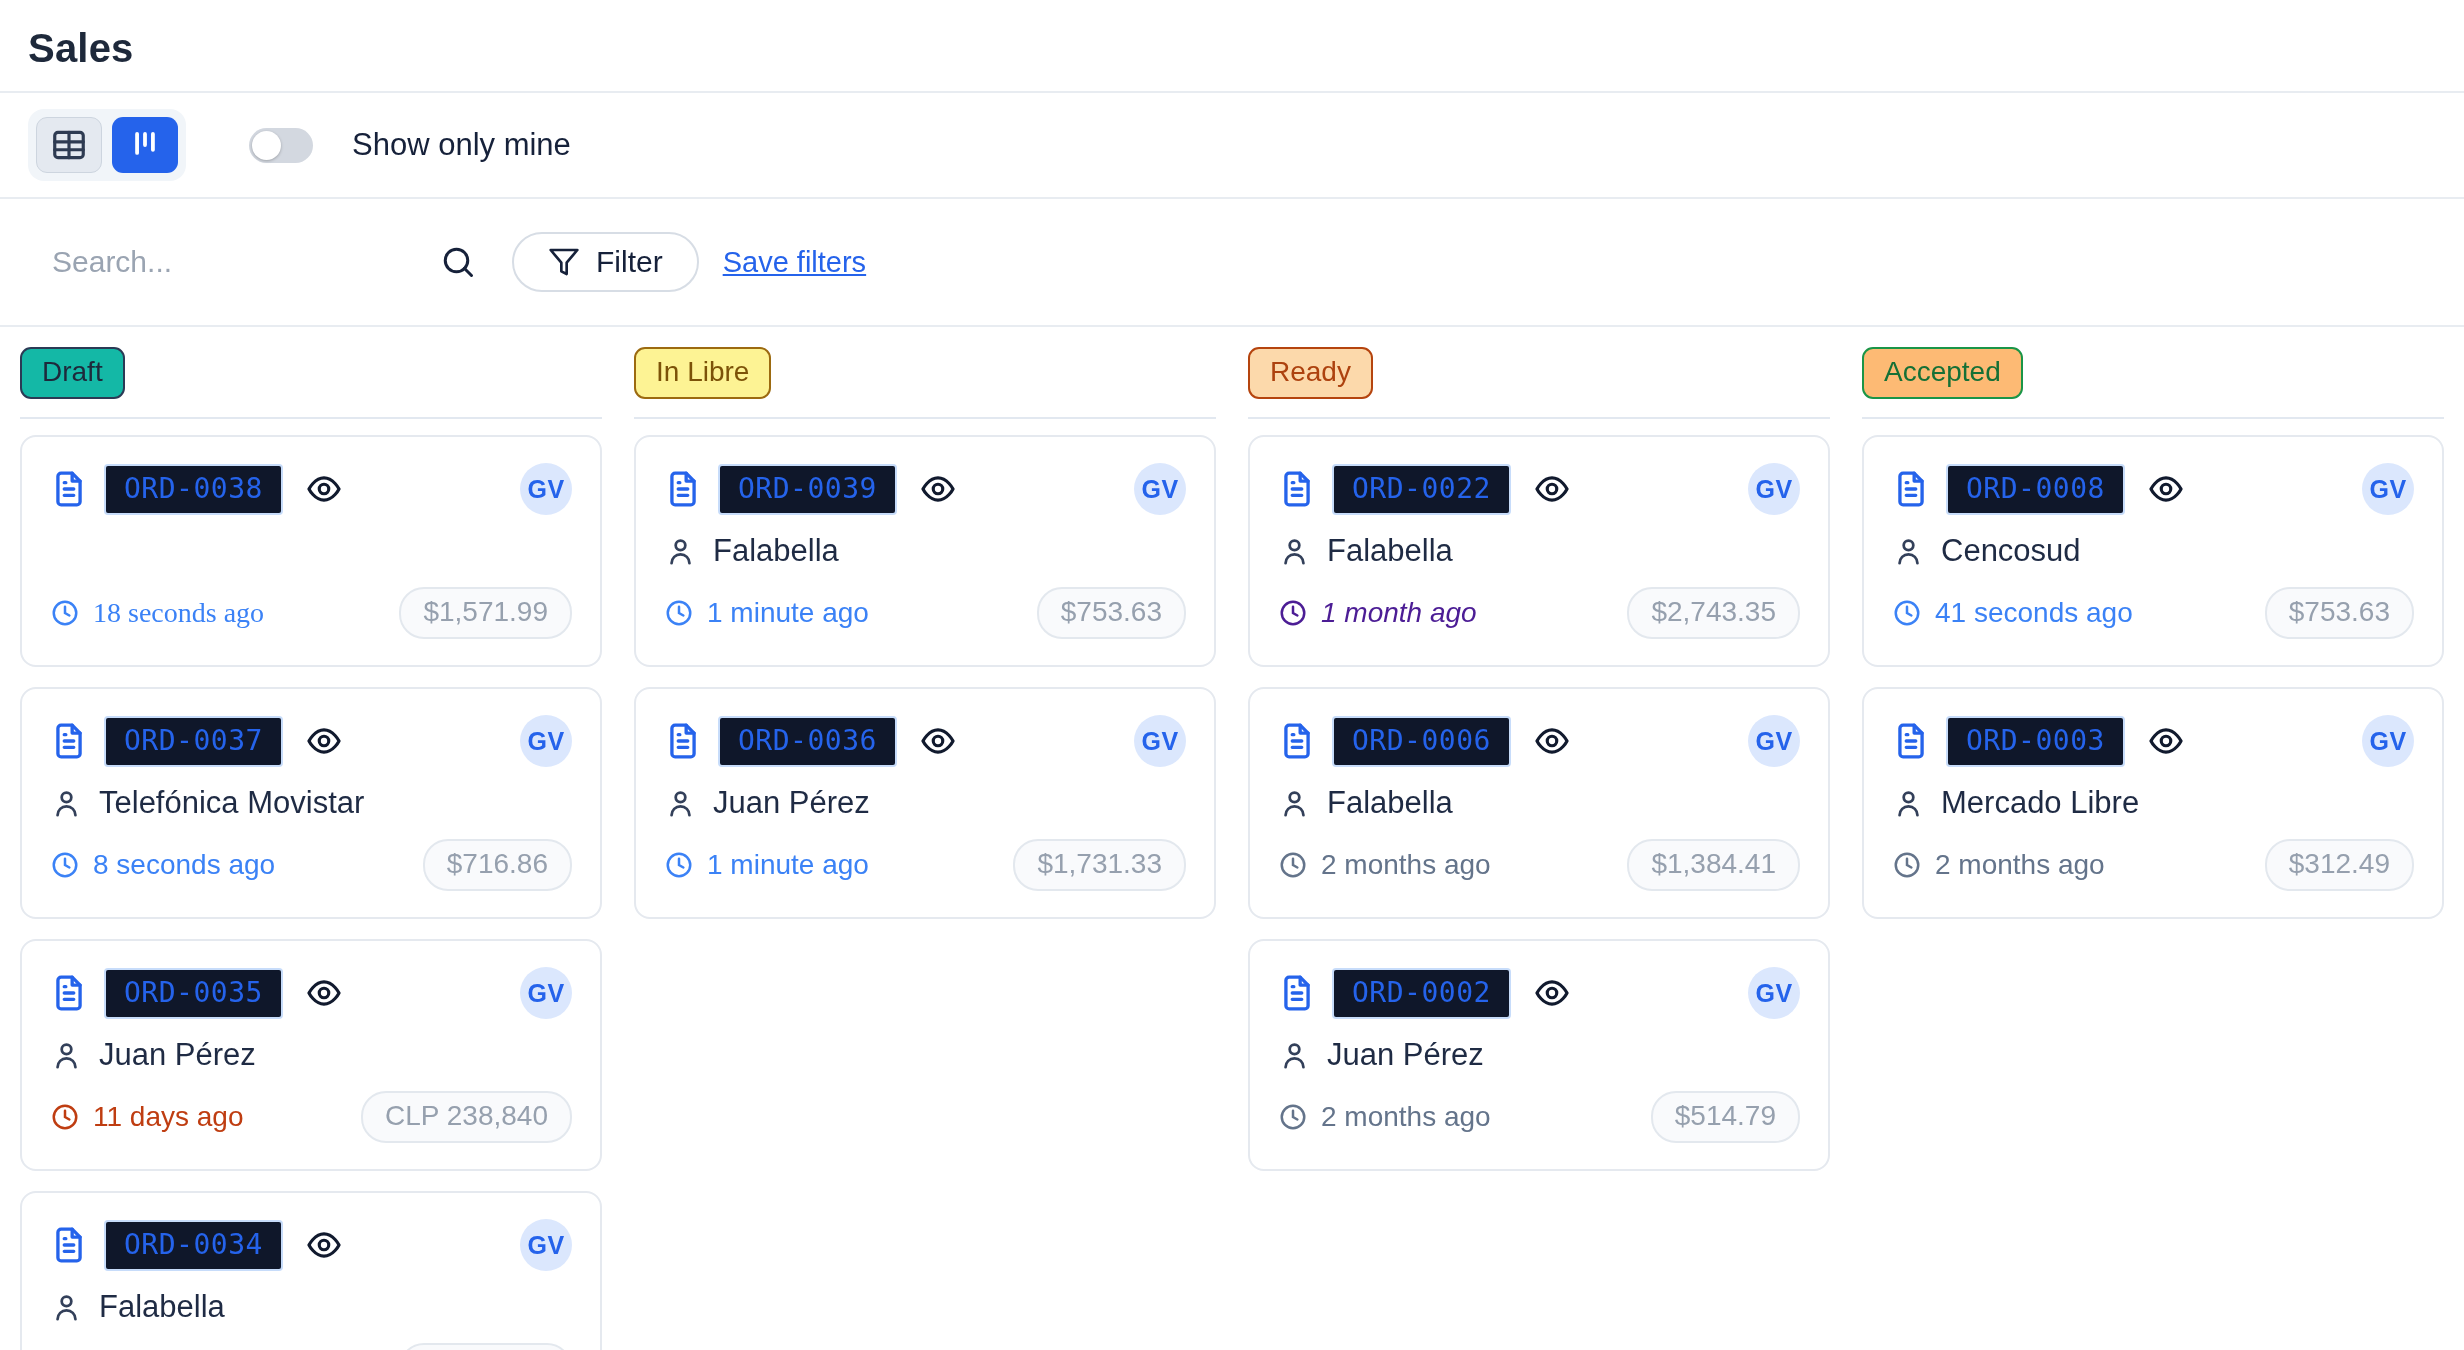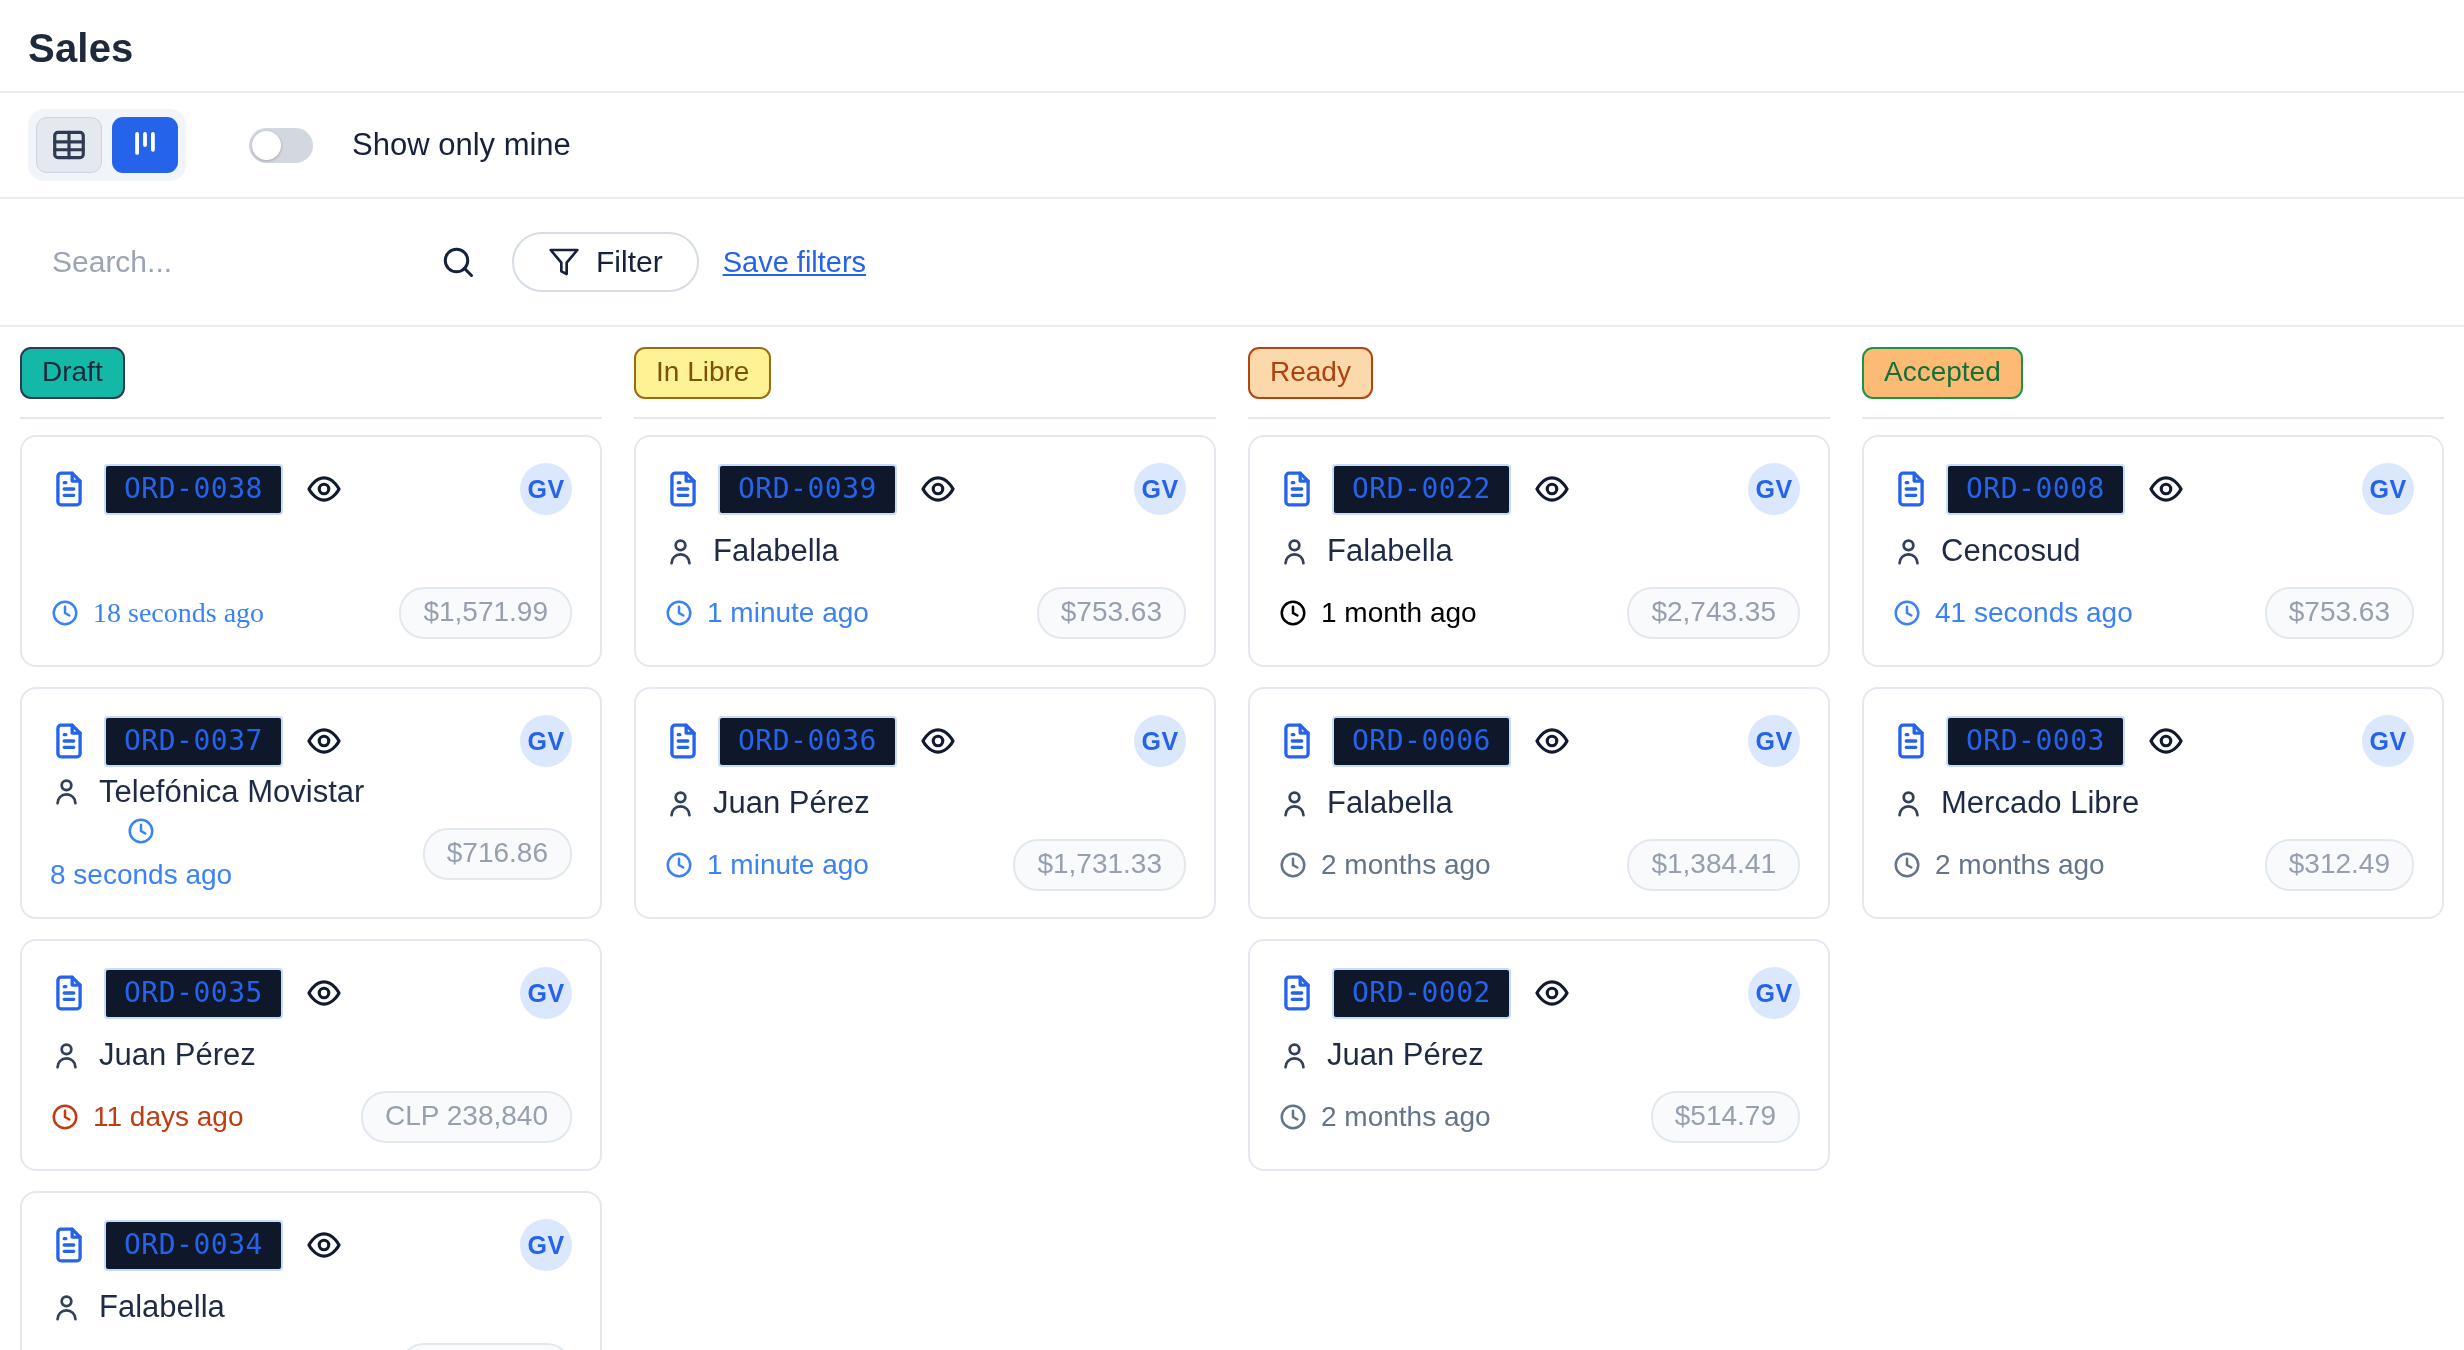--- a/index.html
+++ b/index.html
@@ -214,21 +214,21 @@
     <div class="card-row customer-row">
       <span>
         <svg width="33" height="33" viewBox="0 0 24 24" fill="none" stroke="#33405a" stroke-width="2" stroke-linecap="round">
           <circle cx="12" cy="7.5" r="3.5"></circle>
                 <path d="M5.5 20.5a6.5 6.5 0 0 1 13 0"></path>
         </svg>
       </span>
       <span class="customer-name">Telefónica Movistar</span>
     </div>
     <div class="card-row bottom-row">
-      <span class="time-wrap" style="color: rgb(59, 130, 246); flex-direction: column;">
+      <span class="time-wrap" style="color: rgb(59, 130, 246);">
         <span>
           <svg width="30" height="30" viewBox="0 0 24 24" fill="none" stroke="currentColor" stroke-width="2" stroke-linecap="round">
             <circle cx="12" cy="12" r="9"></circle>
                   <path d="M12 7v5l3.5 2"></path>
           </svg>
         </span>
         <span>8 seconds ago</span>
       </span>
       <span class="amount-badge">$716.86</span>
     </div>
@@ -435,21 +435,21 @@
     <div class="card-row customer-row">
       <span>
         <svg width="33" height="33" viewBox="0 0 24 24" fill="none" stroke="#33405a" stroke-width="2" stroke-linecap="round">
           <circle cx="12" cy="7.5" r="3.5"></circle>
                 <path d="M5.5 20.5a6.5 6.5 0 0 1 13 0"></path>
         </svg>
       </span>
       <span class="customer-name">Falabella</span>
     </div>
     <div class="card-row bottom-row">
-      <span class="time-wrap" style="color: #000000;">
+      <span class="time-wrap" style="color: #4c1d95; font-style: italic;">
         <span>
           <svg width="30" height="30" viewBox="0 0 24 24" fill="none" stroke="currentColor" stroke-width="2" stroke-linecap="round">
             <circle cx="12" cy="12" r="9"></circle>
                   <path d="M12 7v5l3.5 2"></path>
           </svg>
         </span>
         <span>1 month ago</span>
       </span>
       <span class="amount-badge">$2,743.35</span>
     </div>

